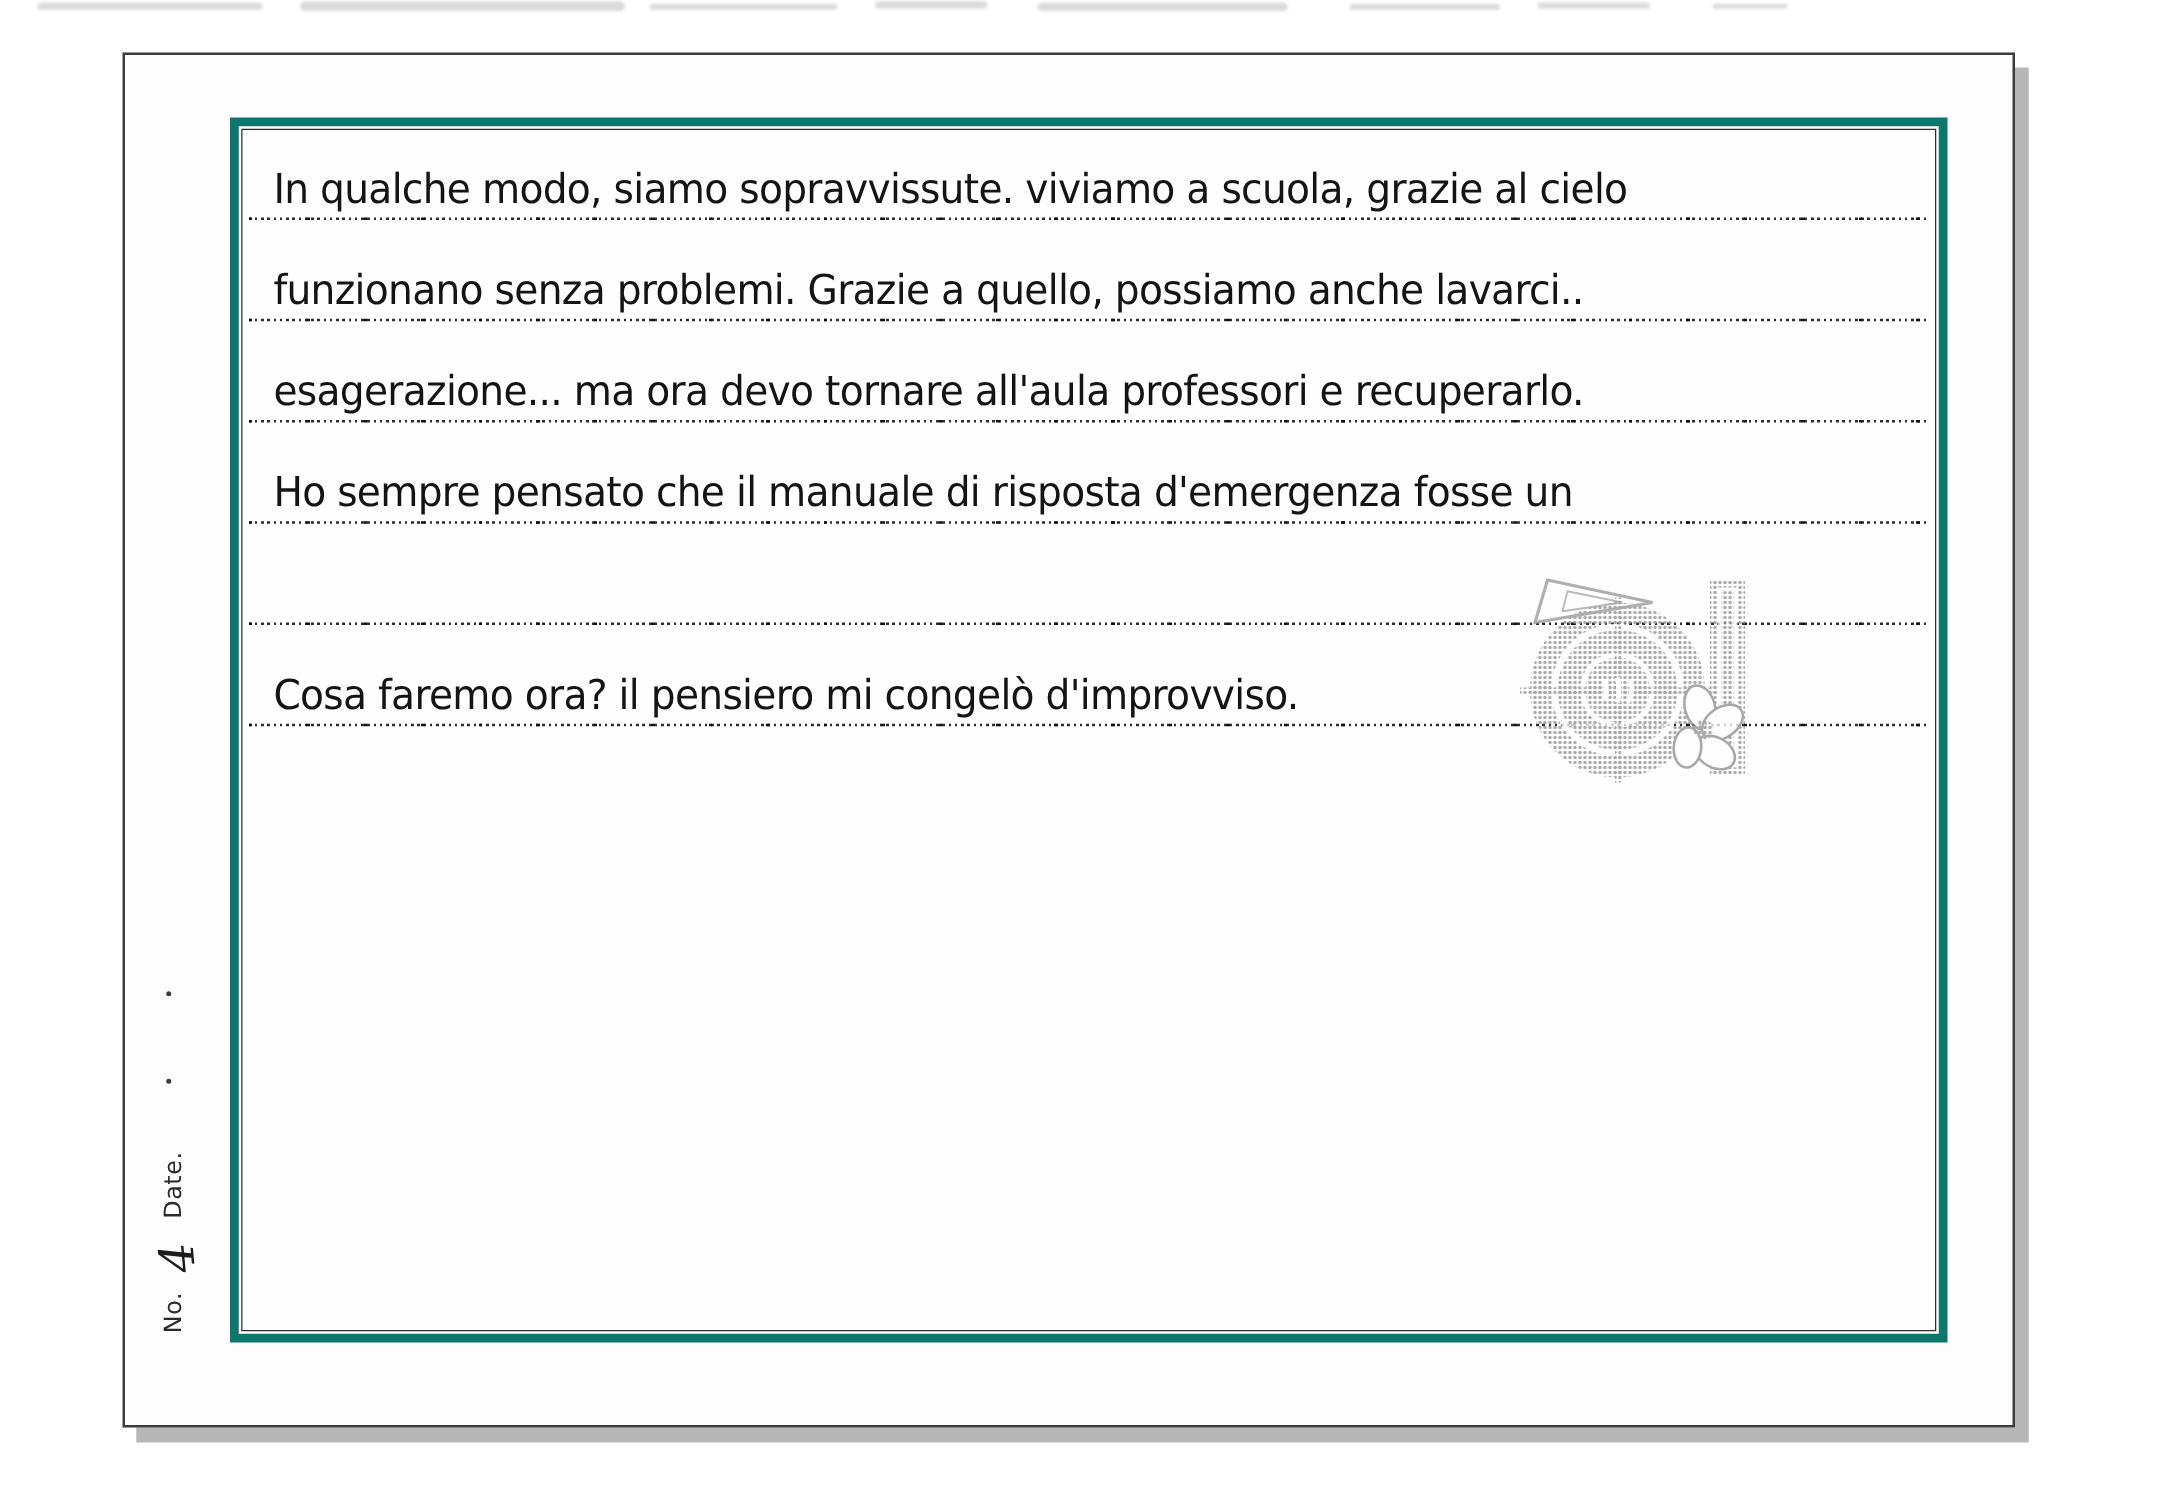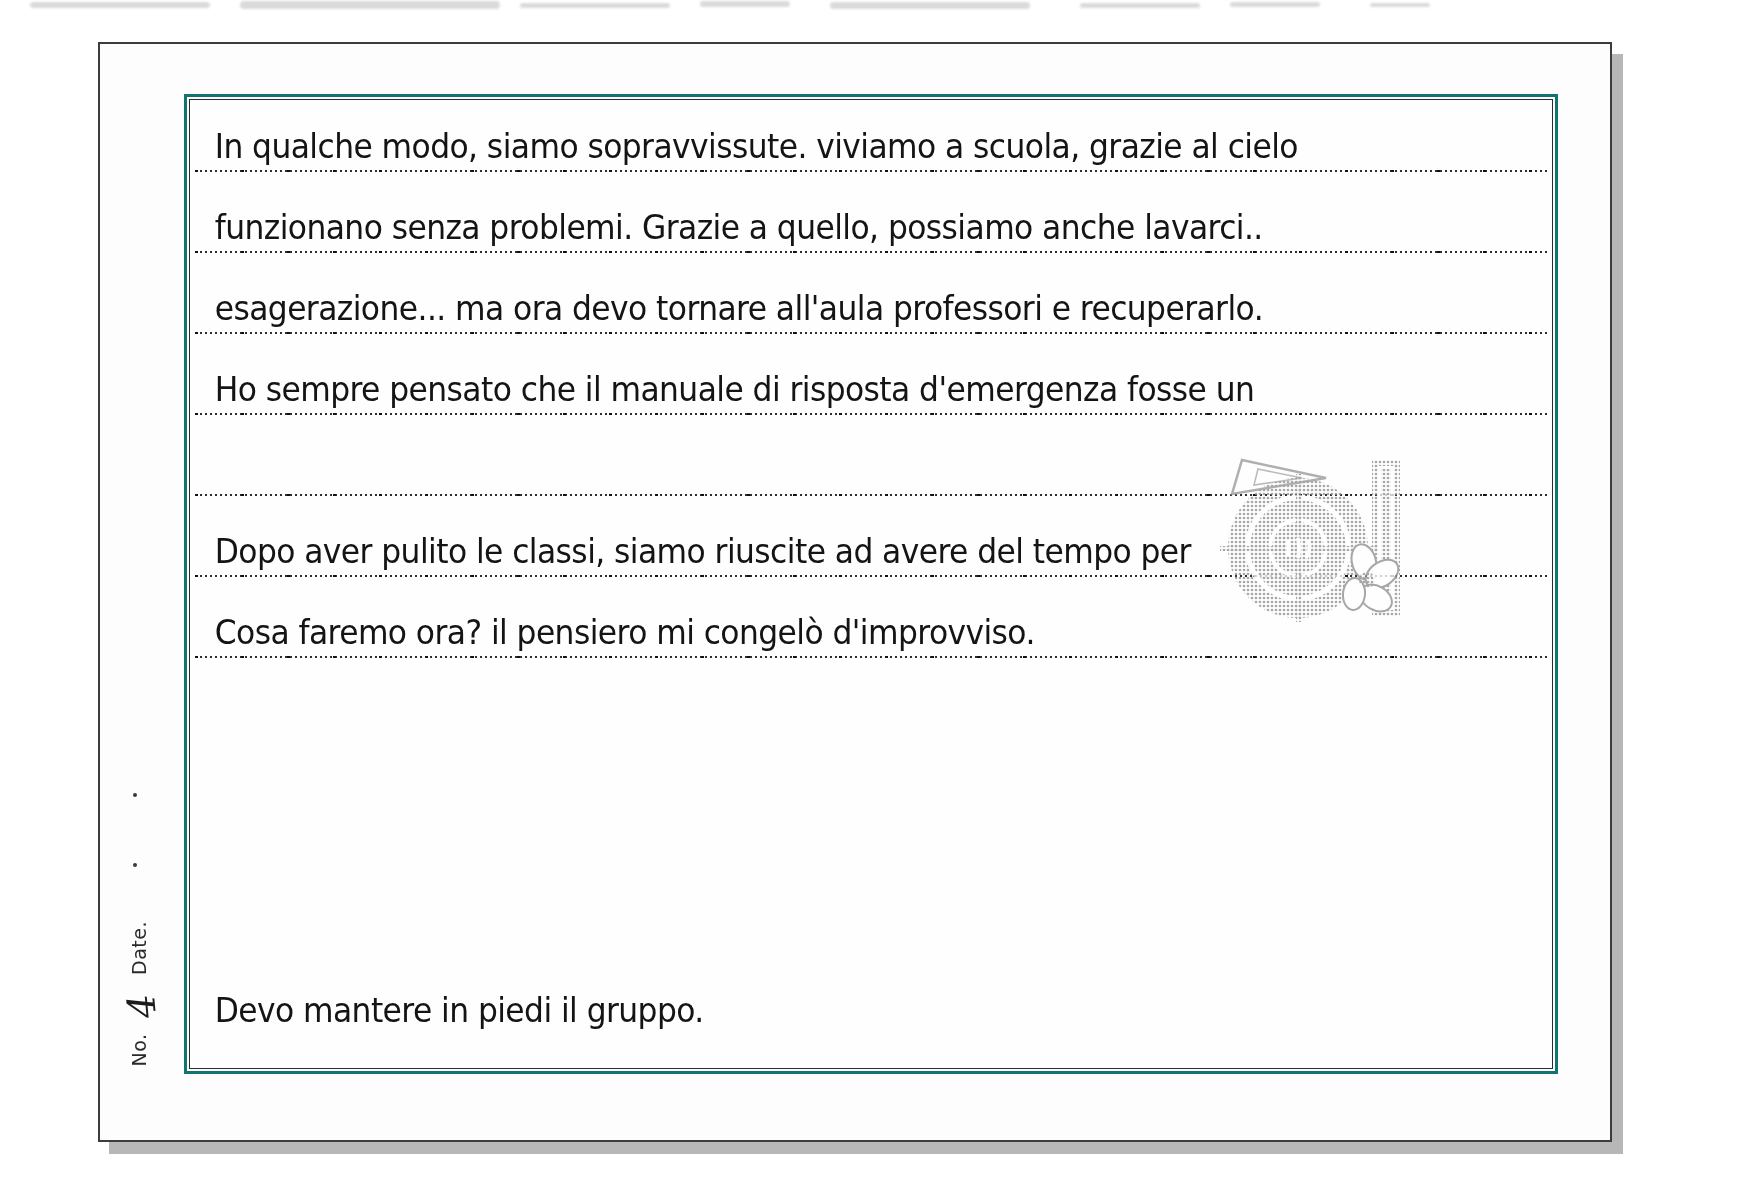--- a/index.html
+++ b/index.html
@@ -44,21 +44,21 @@
 
   
   .speck{position:absolute;background:#3a3a3a;border-radius:50%;}
   .speck1{left:33px;top:749px;width:4px;height:4px;}
   .speck2{left:33px;top:819px;width:4px;height:4px;}
   .speck3{left:588px;top:498px;width:4px;height:3px;}
 
   
   .ruled-box{
     position:absolute;left:84px;top:50px;width:1374px;height:980px;
-    border:3px solid #0f766e;box-sizing:border-box;background:#fefefe;
+    border:7px solid #0f766e;box-sizing:border-box;background:#fefefe;
   }
   .ruled-inner{
     position:absolute;inset:2px;border:1px solid #2c2c2c;
     display:flex;flex-direction:column;overflow:hidden;
   }
 
   
   .row{position:relative;flex:0 0 81px;display:flex;align-items:flex-end;}
   .row.first{flex:0 0 72px;}
   .row.last{flex:1 1 auto;border:none;}
@@ -116,27 +116,21 @@
       <div class="row">
           <span class="txt">esagerazione... ma ora devo tornare all'aula professori e recuperarlo.</span>
         </div>
       <div class="row">
           <span class="txt">Ho sempre pensato che il manuale di risposta d'emergenza fosse un</span>
         </div>
       <div class="row">
           <span class="txt"></span>
         </div>
       <div class="row">
-          <span class="txt">Dopo aver pulito le classi, siamo riuscite ad avere del tempo per</span>
-        </div>
-      <div class="row">
           <span class="txt">Cosa faremo ora? il pensiero mi congelò d'improvviso.</span>
-        </div>
-      <div class="row last">
-          <span class="txt">Devo mantere in piedi il gruppo.</span>
         </div>
 
       <div class="watermark">
         <svg width="192" height="178" viewBox="0 0 192 178" xmlns="http://www.w3.org/2000/svg">
           <defs>
             <pattern id="ht" width="4" height="4" patternUnits="userSpaceOnUse">
               <circle cx="2" cy="2" r="1.35" fill="#8f8f8f"></circle>
             </pattern>
           </defs>
 

